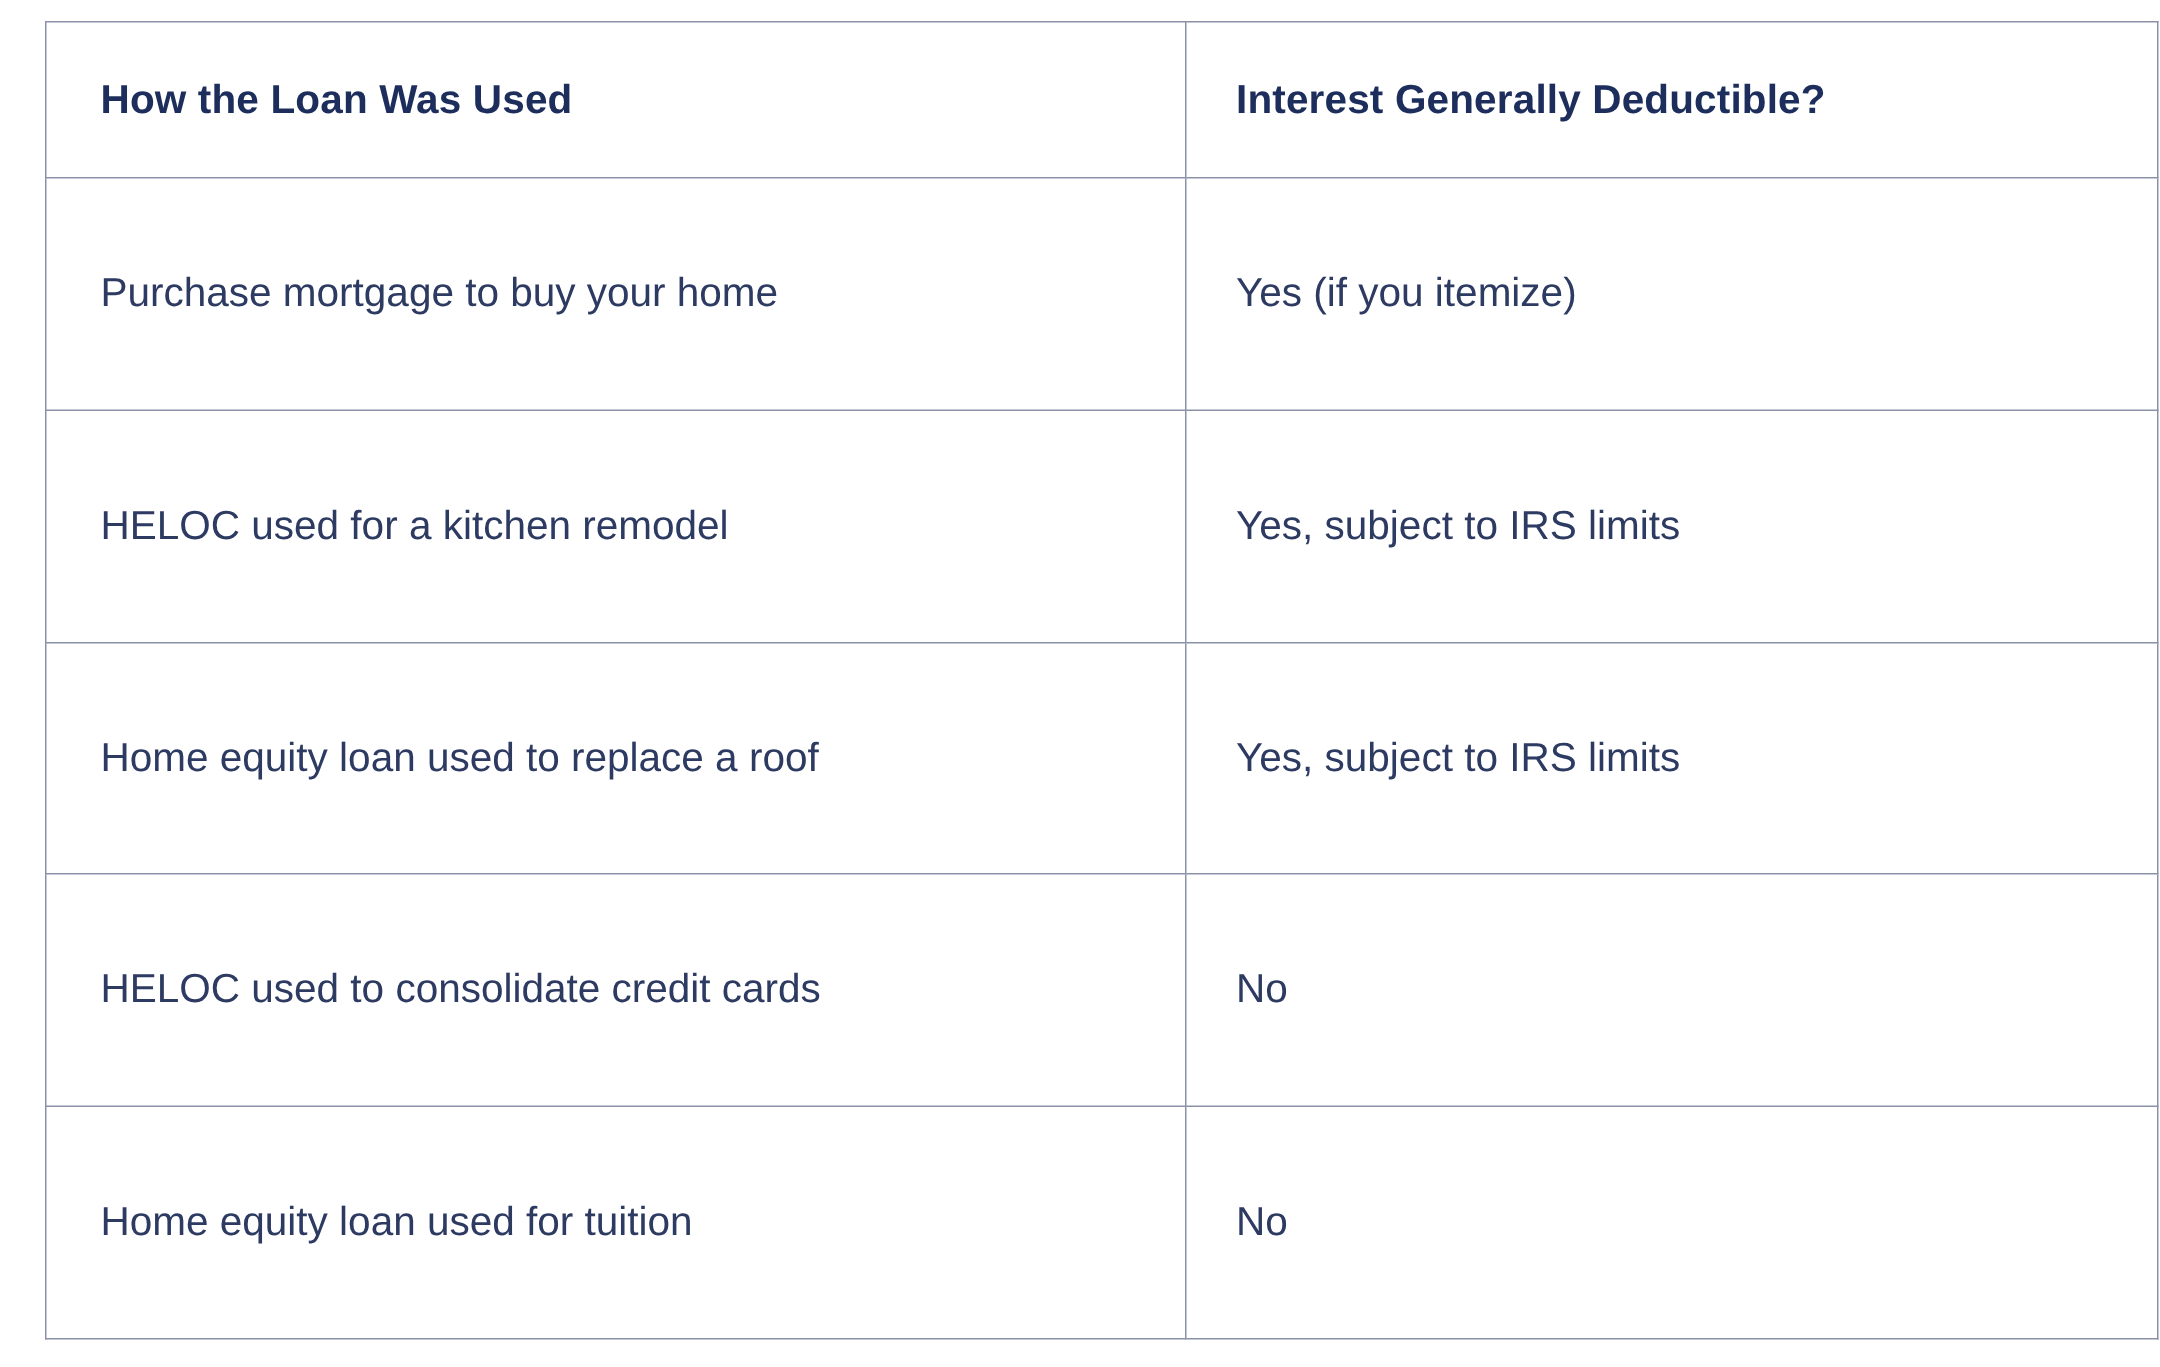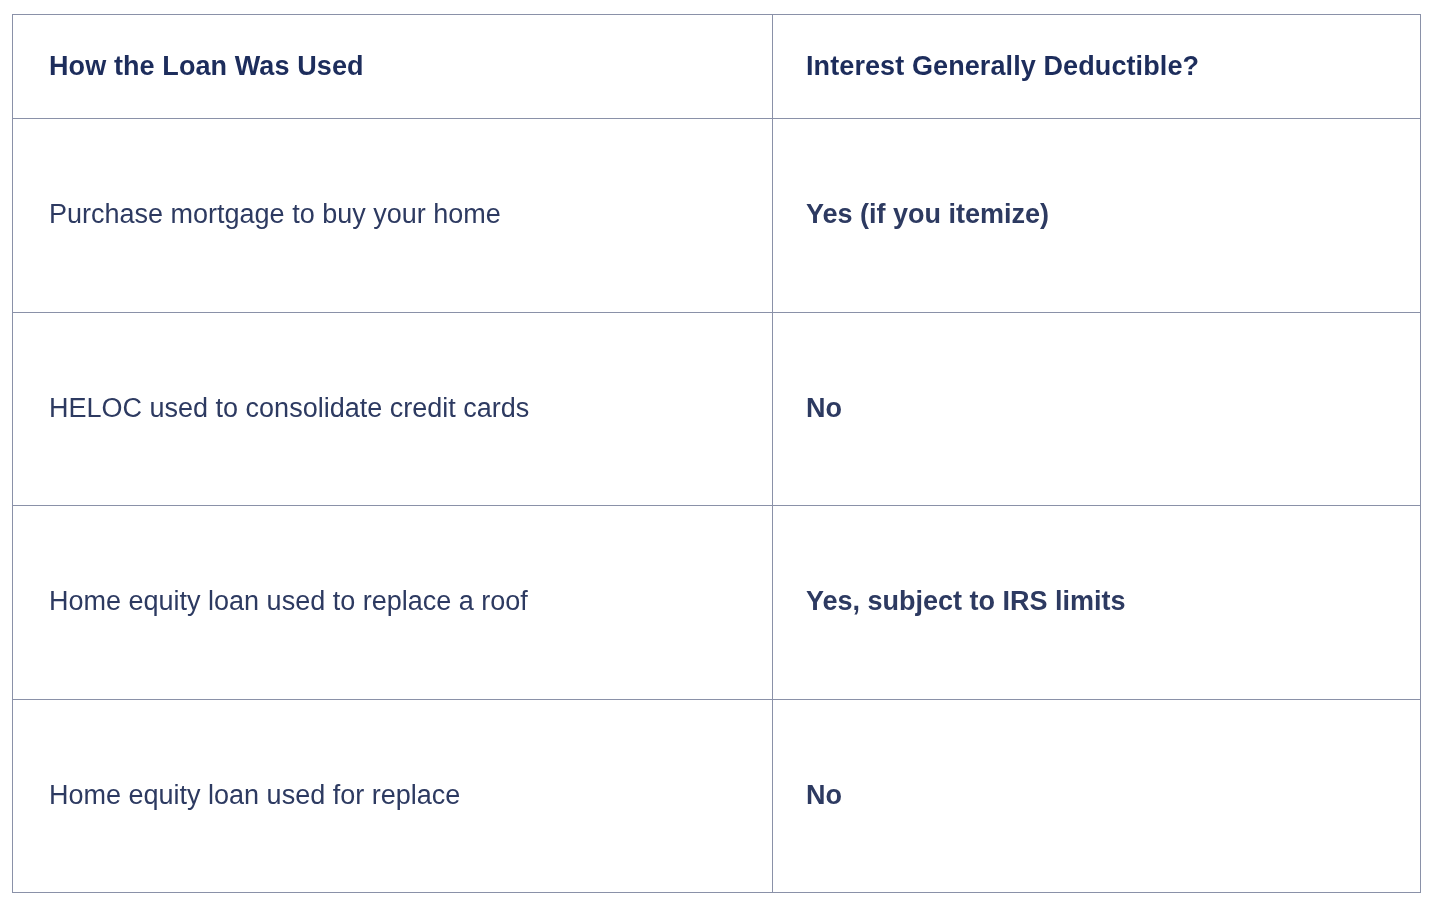--- a/index.html
+++ b/index.html
@@ -16,21 +16,21 @@
 
   #page {
     position: relative;
     width: 1440px;
     height: 911px;
     background: #ffffff;
   }
 
   .table-wrap {
     position: absolute;
-    left: 12px;
+    left: 30px;
     top: 14px;
     width: 1408px;
     height: 879px;
     box-sizing: border-box;
   }
 
   table.deduct-table {
     width: 100%;
     height: 100%;
     border-collapse: collapse;
@@ -67,21 +67,20 @@
     height: 110px;
     font-size: 27px;
     font-weight: normal;
     color: #2d3a61;
     padding: 0 0 0 36px;
     line-height: 1.25;
     margin-top: 16px;
   }
   table.deduct-table tbody td.ded-cell {
     padding-left: 33px;
-    font-weight: bold;
   }
 </style>
 </head>
 <body>
 
 <div id="page">
   <div class="table-wrap">
     <table class="deduct-table">
       <colgroup>
         <col class="col-use">
@@ -92,27 +91,31 @@
           <th class="use-head">How the Loan Was Used</th>
           <th class="ded-head">Interest Generally Deductible?</th>
         </tr>
       </thead>
       <tbody id="table-body">
       <tr>
             <td class="use-cell">Purchase mortgage to buy your home</td>
             <td class="ded-cell">Yes (if you itemize)</td>
           </tr>
           <tr>
-            <td class="use-cell">HELOC used to consolidate credit cards</td>
-            <td class="ded-cell">No</td>
+            <td class="use-cell">HELOC used for a kitchen remodel</td>
+            <td class="ded-cell">Yes, subject to IRS limits</td>
           </tr>
           <tr>
             <td class="use-cell">Home equity loan used to replace a roof</td>
             <td class="ded-cell">Yes, subject to IRS limits</td>
           </tr>
           <tr>
-            <td class="use-cell">Home equity loan used for replace</td>
+            <td class="use-cell">HELOC used to consolidate credit cards</td>
+            <td class="ded-cell">No</td>
+          </tr>
+          <tr>
+            <td class="use-cell">Home equity loan used for tuition</td>
             <td class="ded-cell">No</td>
           </tr>
         </tbody>
     </table>
   </div>
 </div>
 
 </body></html>

